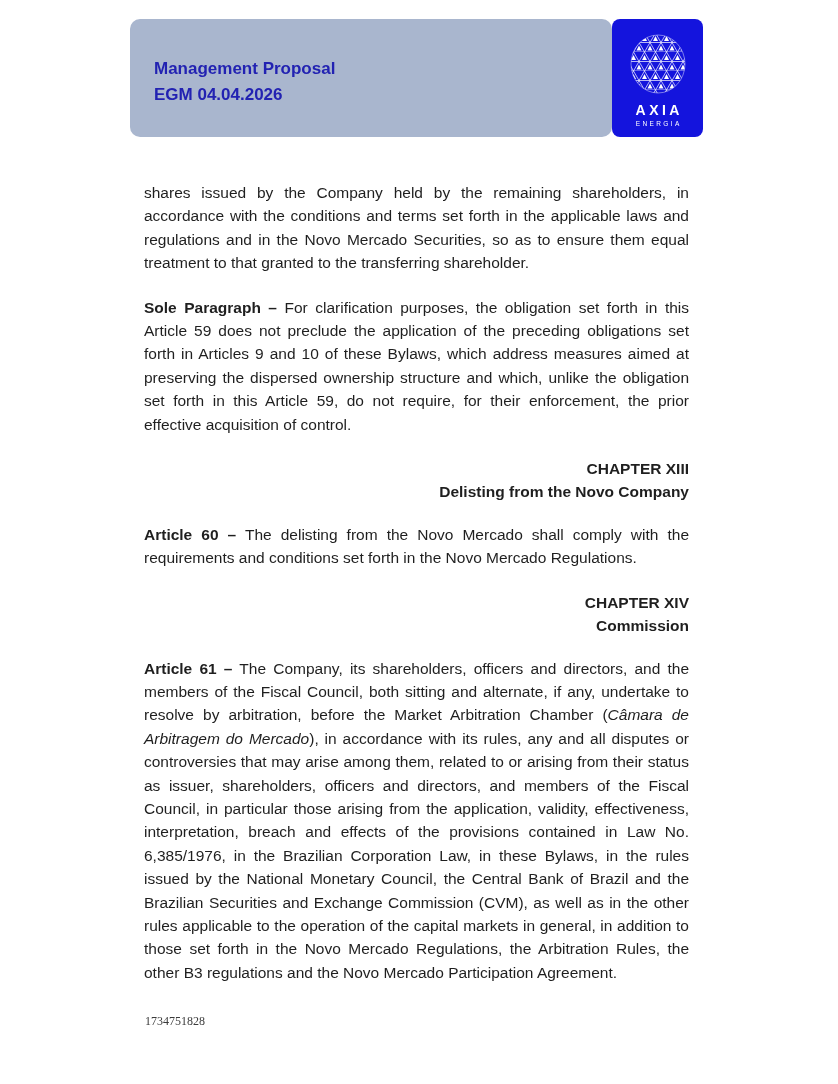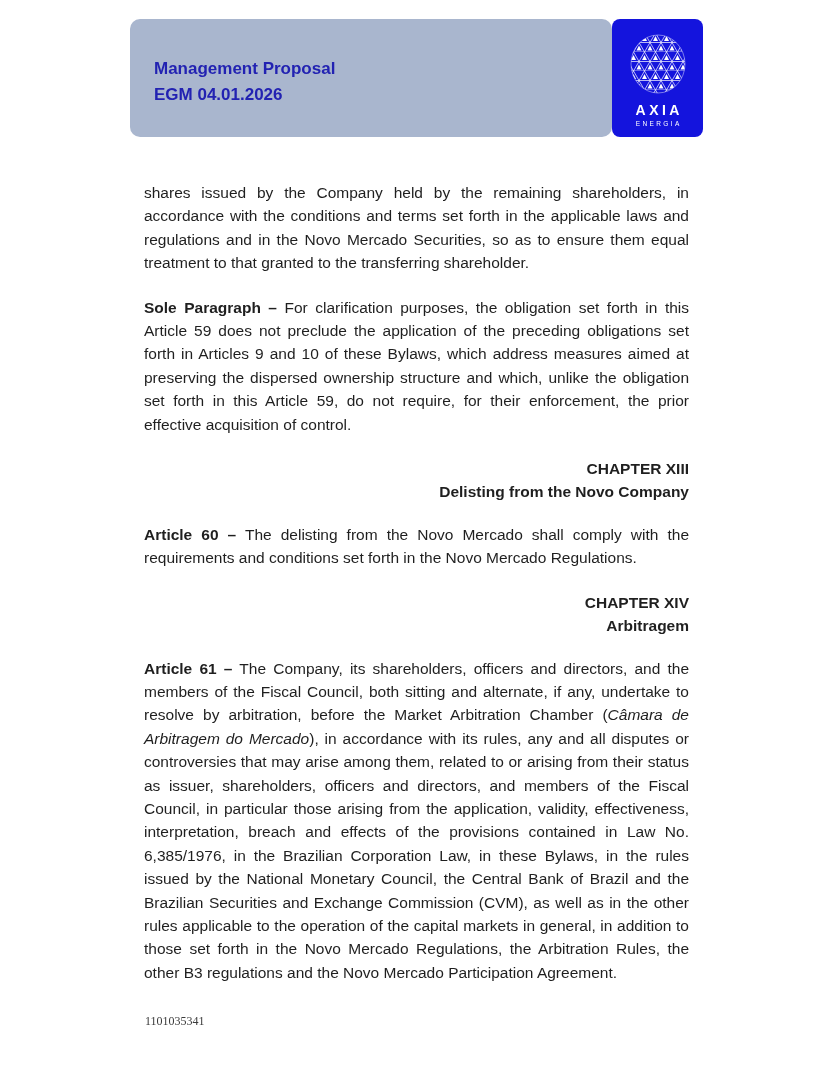--- a/index.html
+++ b/index.html
@@ -99,21 +99,21 @@
 </style>
 </head>
 <body>
 
 <div class="page">
 
   <header class="header">
     <div class="banner">
       <div class="banner-title">
         <div>Management Proposal</div>
-        <div>EGM 04.01.2026</div>
+        <div>EGM 04.04.2026</div>
       </div>
     </div>
 
     <div class="logo-box">
       <svg width="60" height="66" viewBox="0 0 60 66" aria-hidden="true">
         <defs>
           <clipPath id="gclip">
               <ellipse cx="30" cy="31" rx="27" ry="29"></ellipse>
             </clipPath>
           <pattern id="mesh" width="11" height="19" patternUnits="userSpaceOnUse">
@@ -143,22 +143,22 @@
 
     <div class="chapter">
       <div>CHAPTER XIII</div>
       <div>Delisting from the Novo Company</div>
     </div>
 
     <p class="para"><span class="bold">Article 60 –</span><span> The delisting from the Novo Mercado shall comply with the requirements and conditions set forth in the Novo Mercado Regulations.</span></p>
 
     <div class="chapter">
       <div>CHAPTER XIV</div>
-      <div>Arbitragem</div>
+      <div>Commission</div>
     </div>
 
     <p class="para"><span class="bold">Article 61 –</span><span> The Company, its shareholders, officers and directors, and the members of the Fiscal Council, both sitting and alternate, if any, undertake to resolve by arbitration, before the Market Arbitration Chamber (</span><span class="italic">Câmara de Arbitragem do Mercado</span><span>), in accordance with its rules, any and all disputes or controversies that may arise among them, related to or arising from their status as issuer, shareholders, officers and directors, and members of the Fiscal Council, in particular those arising from the application, validity, effectiveness, interpretation, breach and effects of the provisions contained in Law No. 6,385/1976, in the Brazilian Corporation Law, in these Bylaws, in the rules issued by the National Monetary Council, the Central Bank of Brazil and the Brazilian Securities and Exchange Commission (CVM), as well as in the other rules applicable to the operation of the capital markets in general, in addition to those set forth in the Novo Mercado Regulations, the Arbitration Rules, the other B3 regulations and the Novo Mercado Participation Agreement.</span></p>
 
   </main>
 
-  <div class="footer-number">1101035341</div>
+  <div class="footer-number">1734751828</div>
 
 </div>
 
 </body></html>

